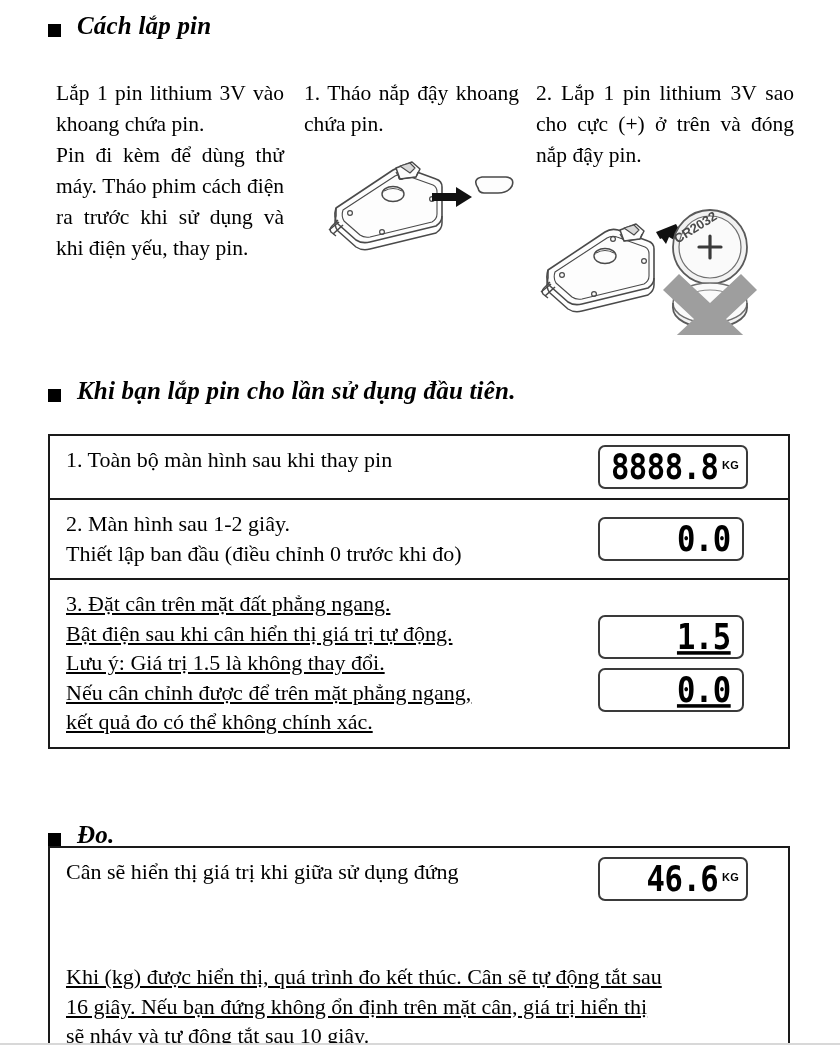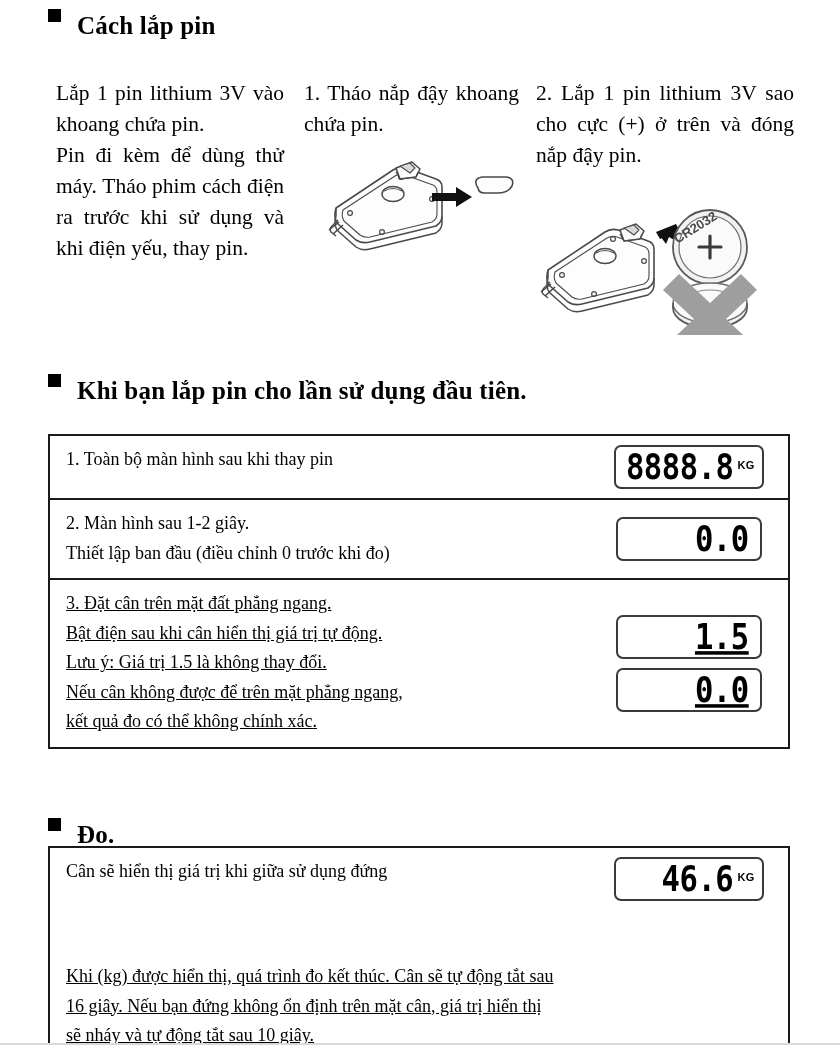--- a/index.html
+++ b/index.html
@@ -19,25 +19,26 @@
   .page {
     position: absolute;
     left: 0; top: 0;
     width: 840px;
     height: 1045px;
   }
 
   
   .heading {
     display: flex;
-    align-items: flex-start;
+    align-items: flex-end;
     position: absolute;
     font-weight: bold;
     font-size: 25px;
     letter-spacing: 0.2px;
+    font-style: italic;
   }
   .heading .bullet {
     width: 13px;
     height: 13px;
     background: #000;
     display: inline-block;
     margin-right: 16px;
     flex: 0 0 auto;
     position: relative;
     top: -3px;
@@ -88,31 +89,31 @@
     display: flex;
     align-items: stretch;
     border-bottom: 2.5px solid #1a1a1a;
     box-sizing: border-box;
   }
   .trow:last-child { border-bottom: none; text-decoration: underline; }
 
   .tcell-text {
     flex: 1 1 auto;
     padding: 9px 10px 10px 16px;
-    font-size: 18px;
+    font-size: 22px;
     line-height: 29.5px;
     box-sizing: border-box;
   }
   .tcell-text p { margin: 0; }
 
   .tcell-disp {
     flex: 0 0 190px;
     display: flex;
     flex-direction: column;
-    align-items: center;
+    align-items: flex-start;
     justify-content: center;
     gap: 9px;
     padding: 9px 9px 9px 0;
     box-sizing: border-box;
   }
 
   
   .lcd {
     border: 2.5px solid #3a3a3a;
     border-radius: 7px;
@@ -316,21 +317,21 @@
           <span class="unit"></span>
         </div>
       </div>
     </div>
 
     <div class="trow">
       <div class="tcell-text">
         <p>3. Đặt cân trên mặt đất phẳng ngang.</p>
         <p>Bật điện sau khi cân hiển thị giá trị tự động.</p>
         <p>Lưu ý: Giá trị 1.5 là không thay đổi.</p>
-        <p>Nếu cân không được để trên mặt phẳng ngang,</p>
+        <p>Nếu cân chỉnh được để trên mặt phẳng ngang,</p>
         <p>kết quả đo có thể không chính xác.</p>
       </div>
       <div class="tcell-disp">
         <div class="lcd">
           <span class="digits">1.5</span>
           <span class="unit"></span>
         </div>
         <div class="lcd">
           <span class="digits">0.0</span>
           <span class="unit"></span>

